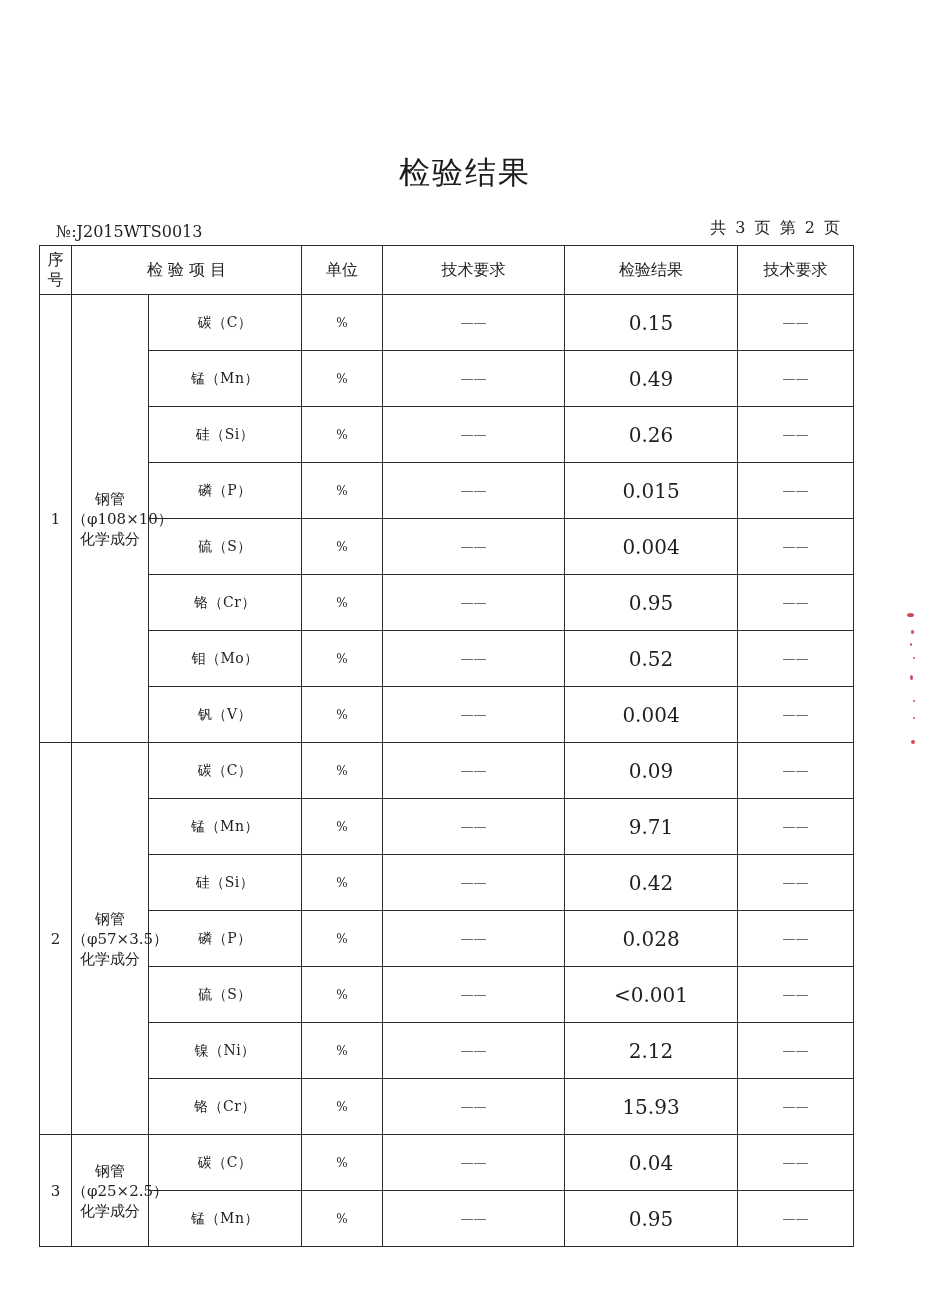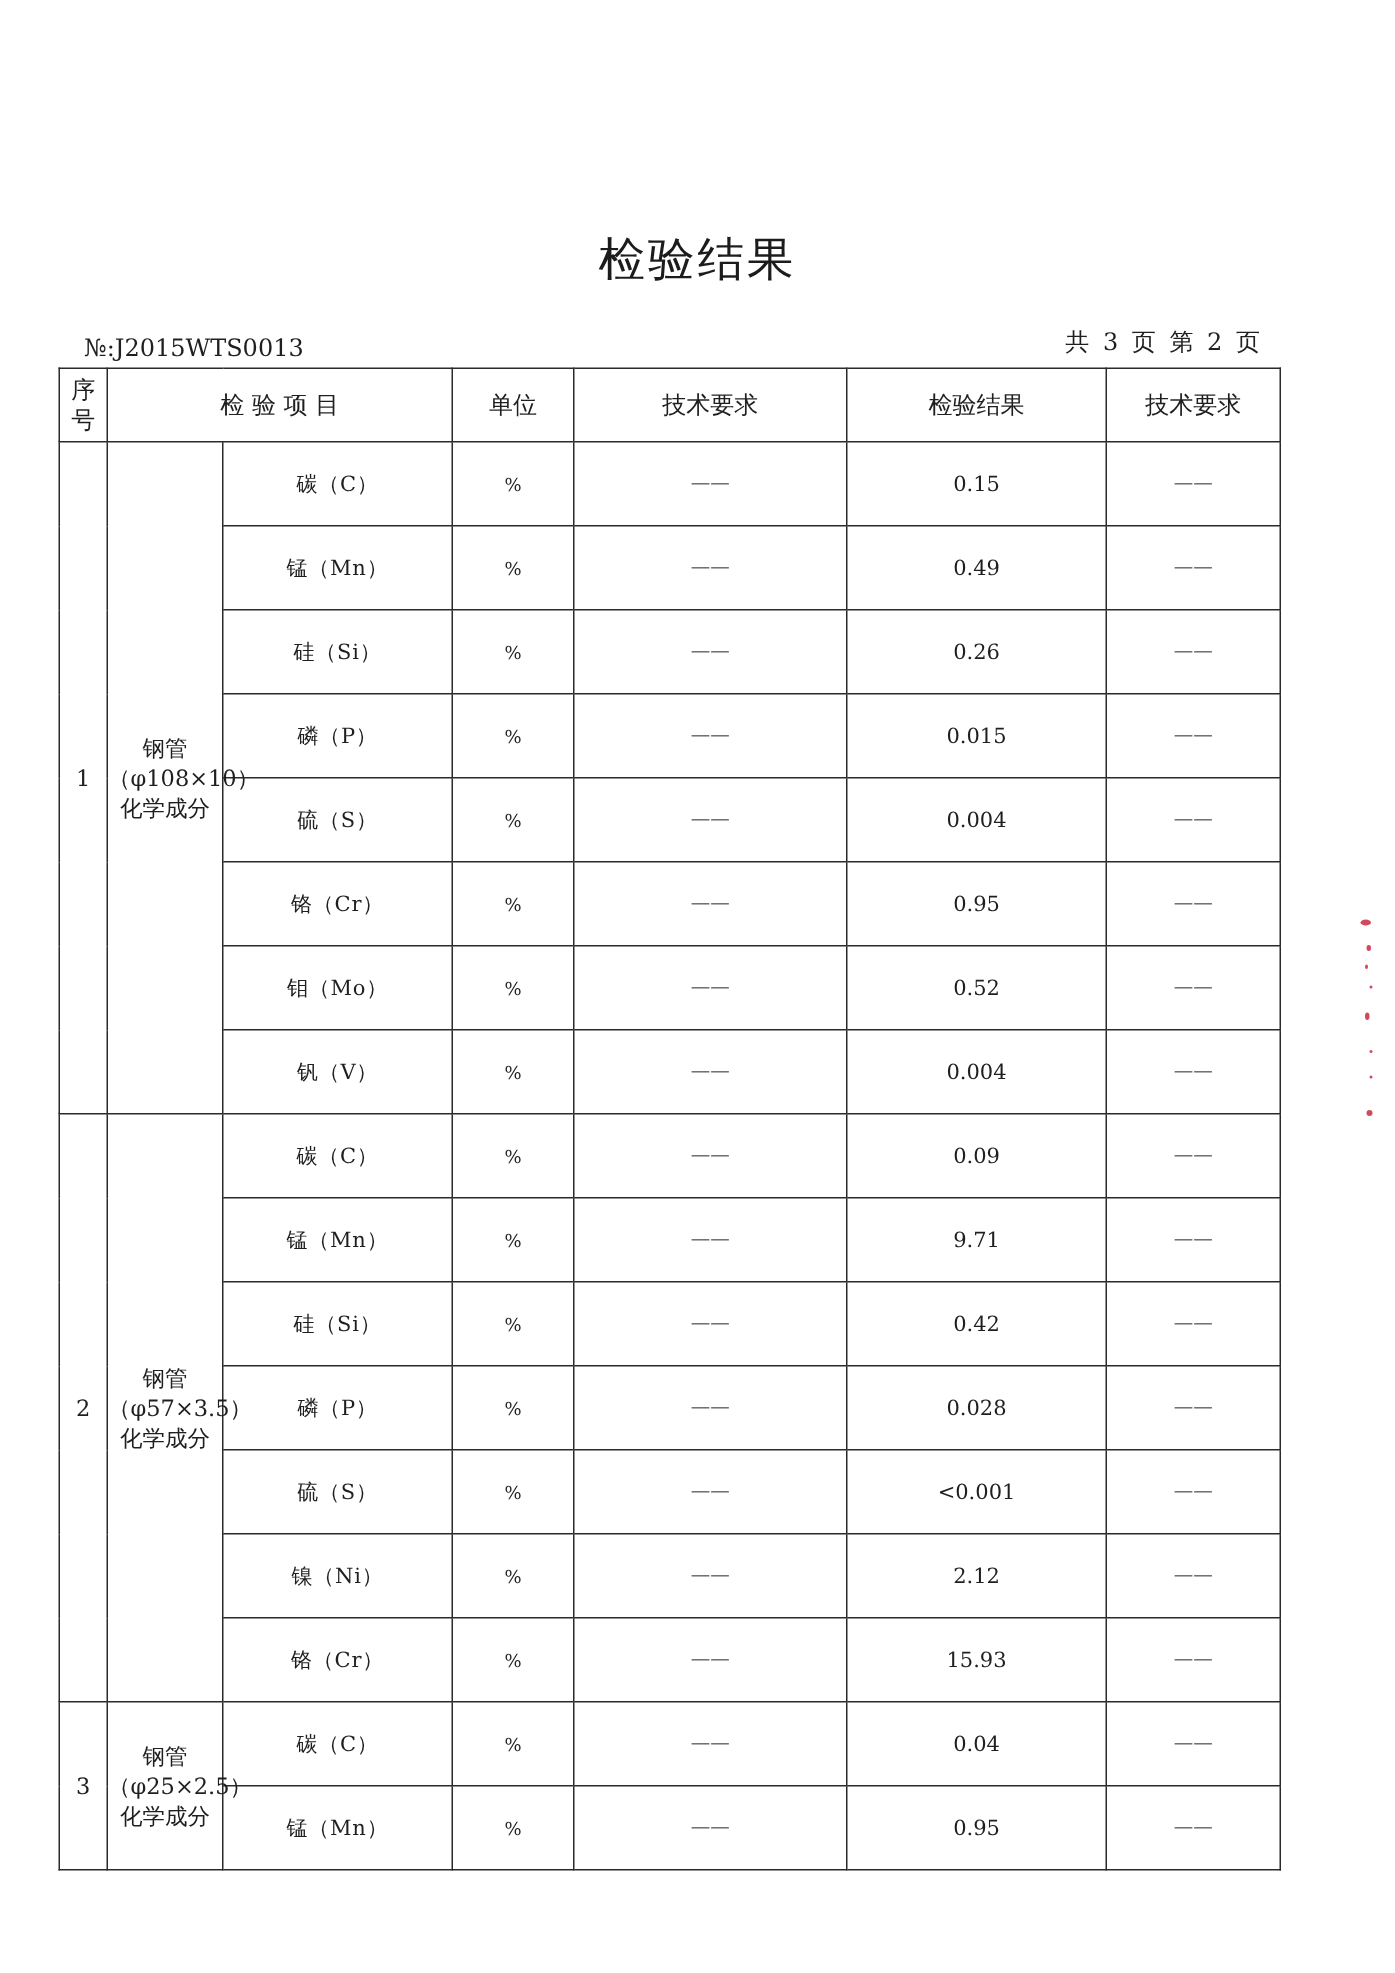--- a/index.html
+++ b/index.html
@@ -22,21 +22,21 @@
     font-weight: normal;
   }
   table.report th { height: 48px; font-size: 16px; }
   table.report td { height: 55px; }
   th.seq { font-size: 16px; line-height: 20px; }
   td.sample { font-size: 15px; line-height: 20px; padding: 0 2px; }
   td.seqnum { font-size: 15px; }
   td.item { font-size: 14px; letter-spacing: 0.5px; margin-top: 48px; }
   td.unit { font-size: 12px; }
   td.dash, td.eval { color: #555; font-size: 13px; }
-  td.result { font-size: 14px; }
+  td.result { font-size: 20px; }
   .stamp { position: absolute; left: 905px; top: 605px; width: 20px; height: 150px; }
   .stamp span { position: absolute; background: #d24a5a; border-radius: 50%; }
 </style>
 </head>
 <body>
 
 <div class="title">检验结果</div>
 <div class="docno">№:J2015WTS0013</div>
 <div class="pageinfo">共 3 页 第 2 页</div>
 

